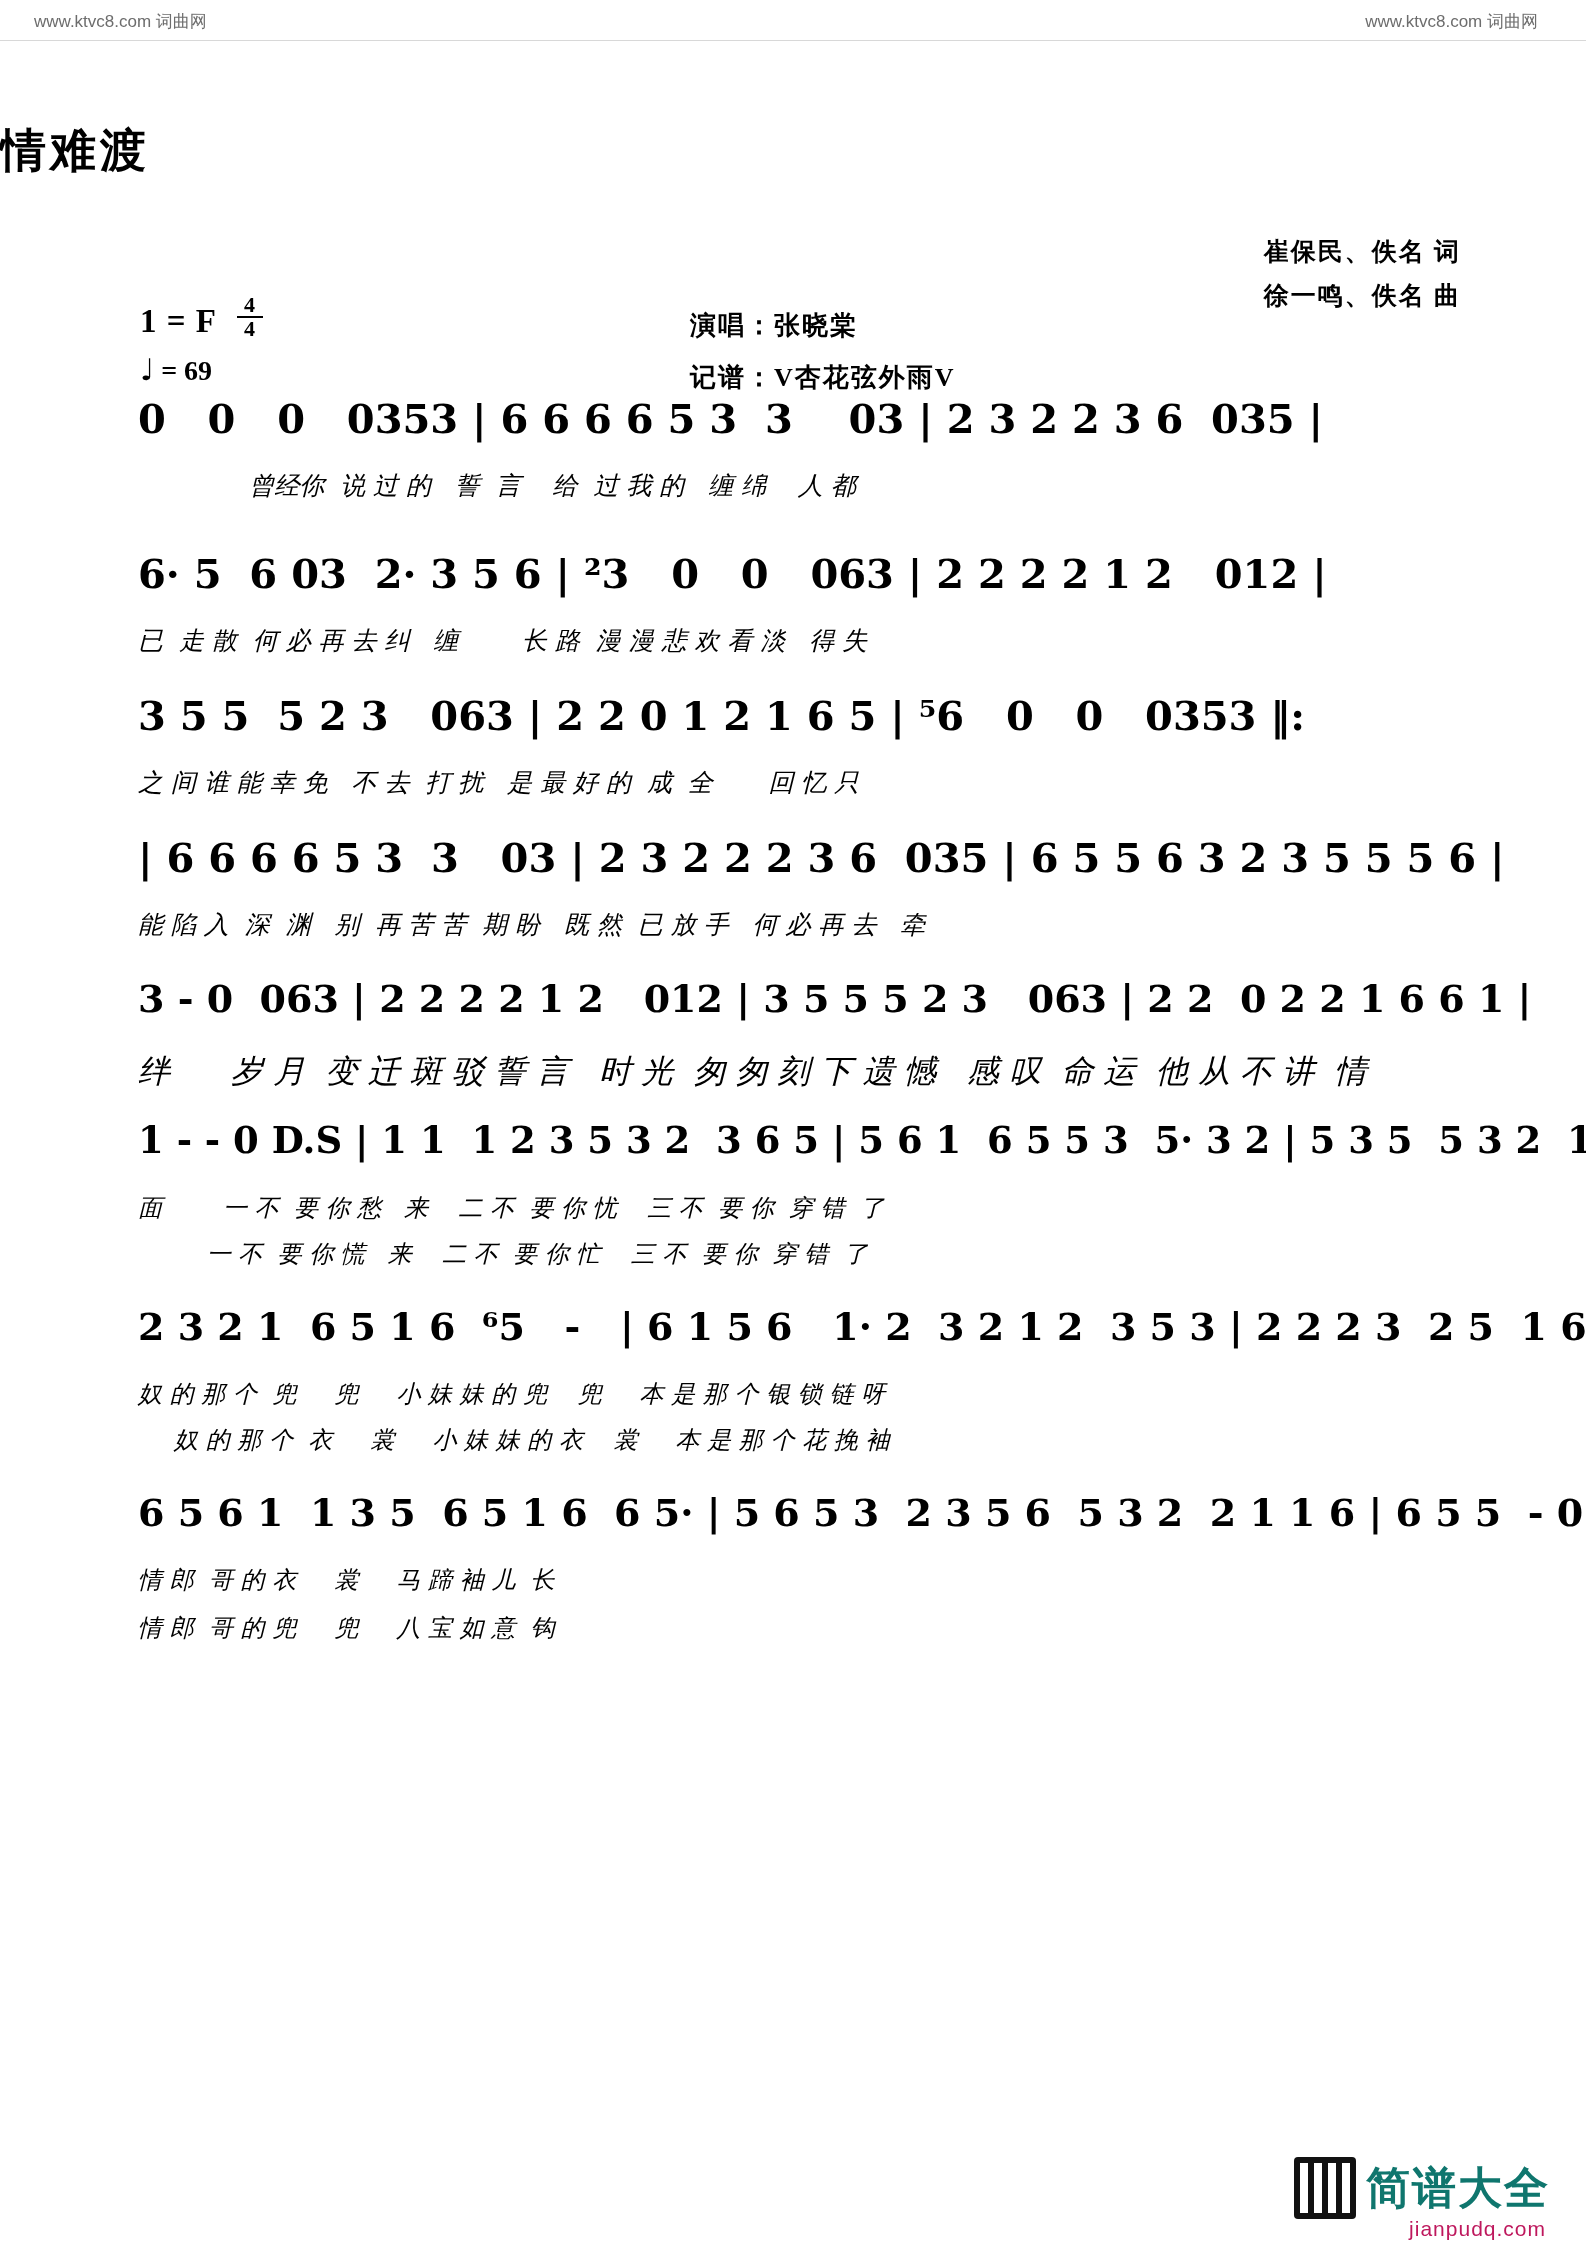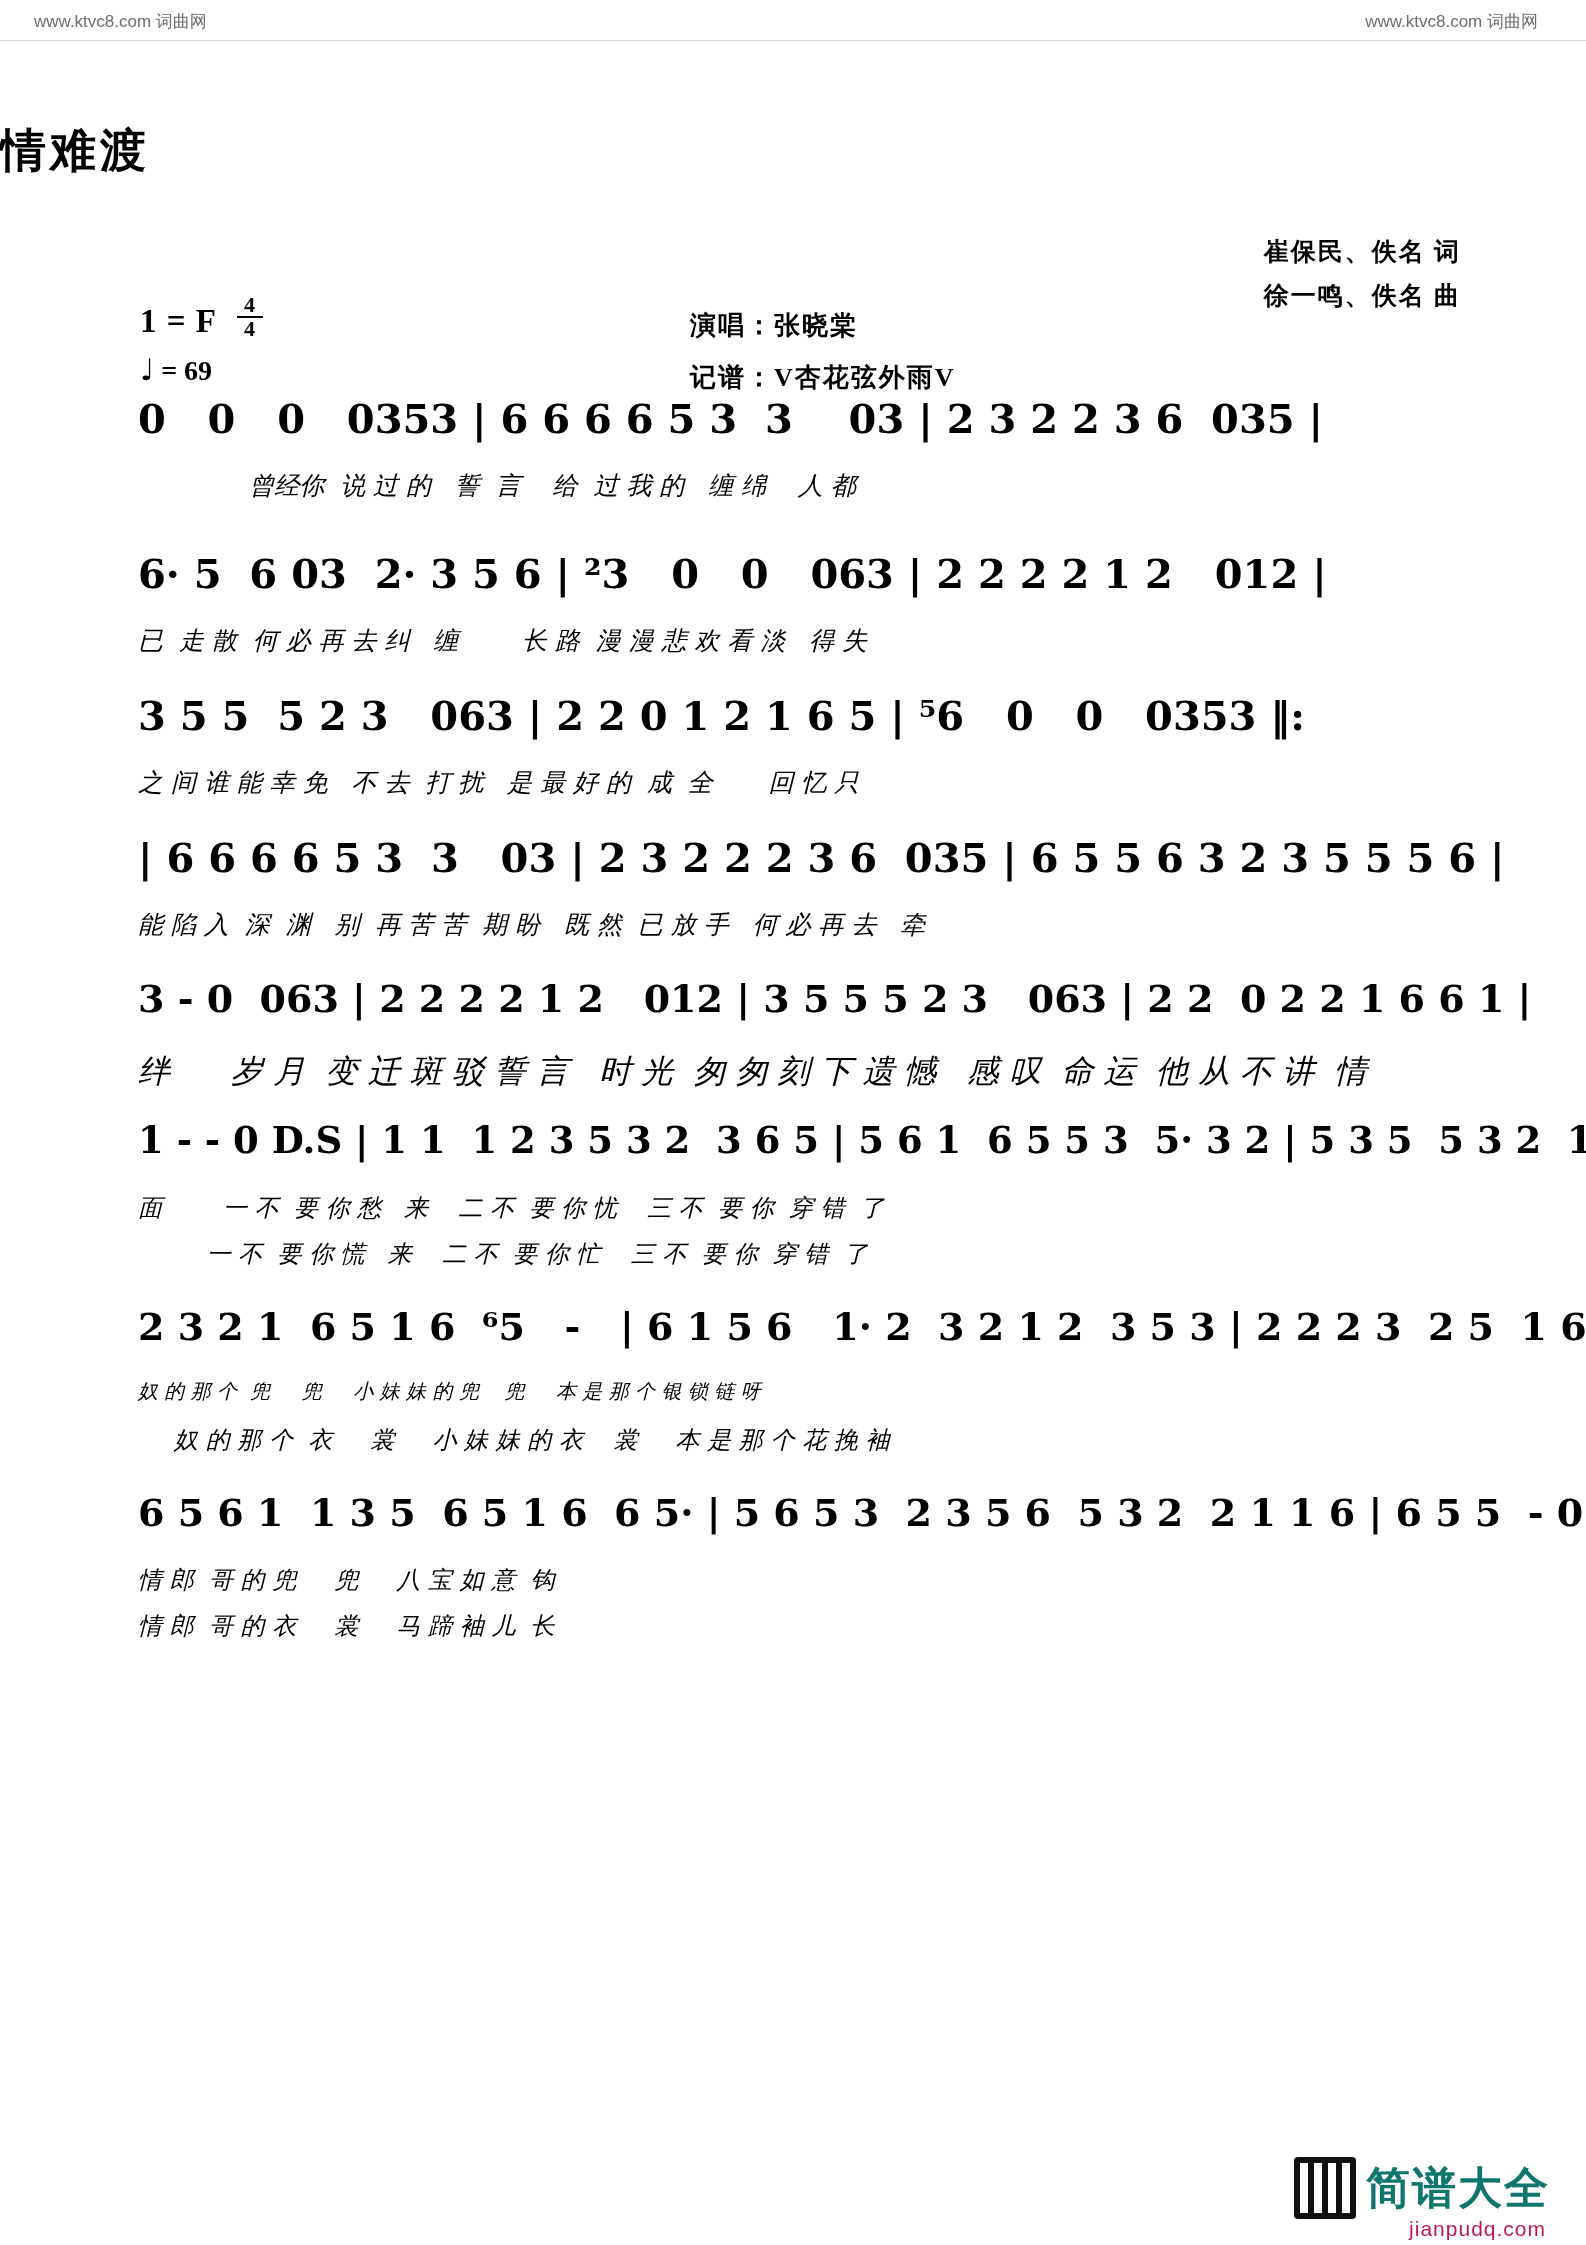--- a/index.html
+++ b/index.html
@@ -144,28 +144,28 @@
     </div>
 
     <div class="system" style="margin-top:22px;">
       <div class="row-notes"><span class="nl" style="font-size:37px;">1 - - 0 D.S | 1 1  1 2 3 5 3 2  3 6 5 | 5 6 1  6 5 5 3  5· 3 2 | 5 3 5  5 3 2  1 6 1 2  3 |</span></div>
       <div class="row-lyrics"><span class="ly" style="font-size:24px;">面        一 不  要 你 愁   来    二 不  要 你 忧    三 不  要 你  穿 错  了</span></div>
       <div class="row-lyrics second"><span class="ly" style="font-size:24px;">         一 不  要 你 慌   来    二 不  要 你 忙    三 不  要 你  穿 错  了</span></div>
     </div>
 
     <div class="system" style="margin-top:18px;">
       <div class="row-notes"><span class="nl" style="font-size:38px;">2 3 2 1  6 5 1 6  ⁶5   -   | 6 1 5 6   1· 2  3 2 1 2  3 5 3 | 2 2 2 3  2 5  1 6 5  6 |</span></div>
-      <div class="row-lyrics"><span class="ly" style="font-size:20px;">奴 的 那 个  兜     兜     小 妹 妹 的 兜    兜     本 是 那 个 银 锁 链 呀</span></div>
+      <div class="row-lyrics"><span class="ly" style="font-size:24px;">奴 的 那 个  兜     兜     小 妹 妹 的 兜    兜     本 是 那 个 银 锁 链 呀</span></div>
       <div class="row-lyrics second"><span class="ly" style="font-size:24px;margin-left:36px;">奴 的 那 个  衣     裳     小 妹 妹 的 衣    裳     本 是 那 个 花 挽 袖</span></div>
     </div>
 
     <div class="system" style="margin-top:18px;">
       <div class="row-notes"><span class="nl" style="font-size:38px;">6 5 6 1  1 3 5  6 5 1 6  6 5· | 5 6 5 3  2 3 5 6  5 3 2  2 1 1 6 | 6 5 5  - 0  |:‖</span></div>
+      <div class="row-lyrics second"><span class="ly" style="font-size:24px;">情 郎  哥 的 衣     裳     马 蹄 袖 儿  长</span></div>
       <div class="row-lyrics"><span class="ly" style="font-size:24px;">情 郎  哥 的 兜     兜     八 宝 如 意  钩</span></div>
-      <div class="row-lyrics second"><span class="ly" style="font-size:24px;">情 郎  哥 的 衣     裳     马 蹄 袖 儿  长</span></div>
     </div>
 
   </div>
 </div>
 
 <div class="footer-logo">
   <span class="piano">
       <i></i>
       <i></i>
       <i></i>

